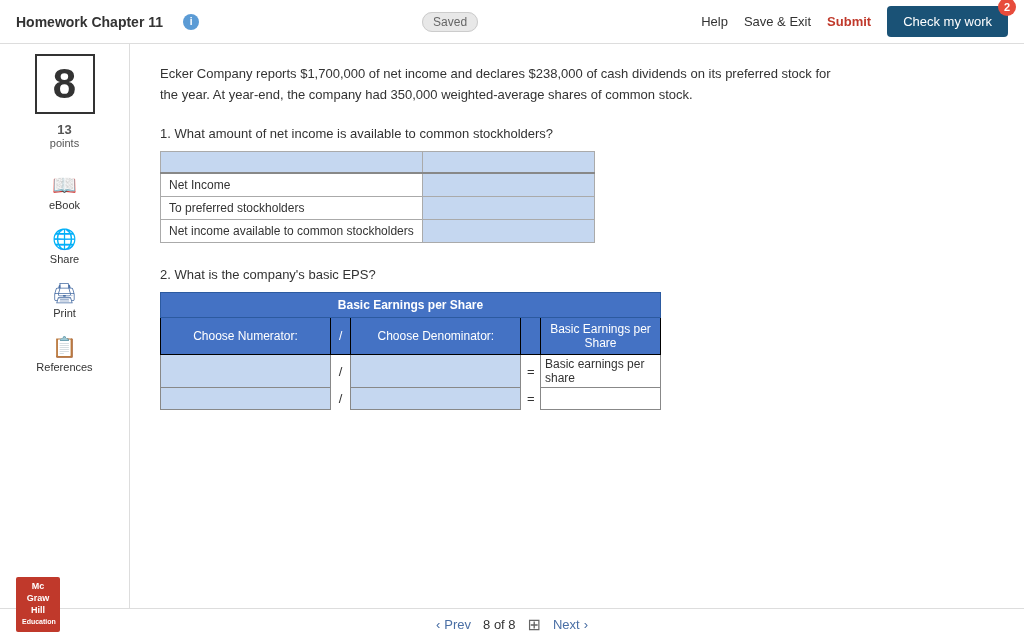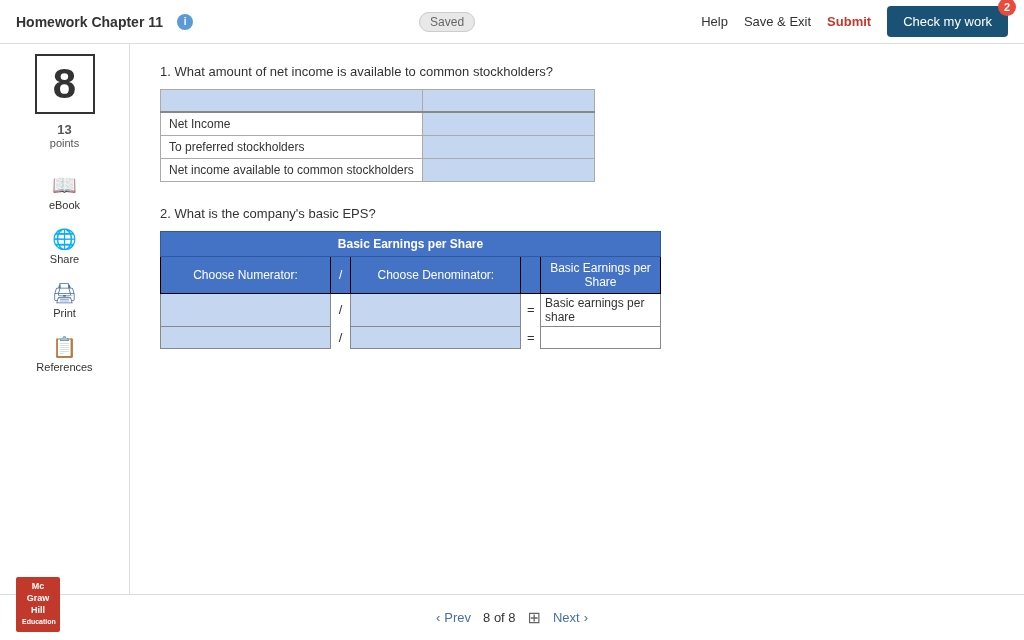--- a/index.html
+++ b/index.html
@@ -4,21 +4,21 @@
   <style>
     * { box-sizing: border-box; margin: 0; padding: 0; }
     body { font-family: Arial, sans-serif; font-size: 13px; background: #fff; color: #333; height: 640px; overflow: hidden; display: flex; flex-direction: column; }
 
     
     .header {
       display: flex; align-items: center; justify-content: space-between;
       padding: 0 16px; height: 44px; border-bottom: 1px solid #ddd;
       background: #fff;
     }
-    .header-left { display: flex; align-items: center; gap: 14px; justify-content: space-between; }
+    .header-left { display: flex; align-items: center; gap: 20px; justify-content: space-between; }
     .header-title { font-size: 14px; font-weight: 600; }
     .info-icon {
       width: 16px; height: 16px; border-radius: 50%; background: #5b9bd5;
       color: #fff; font-size: 10px; display: inline-flex; align-items: center;
       justify-content: center; font-weight: bold; cursor: pointer;
     }
     .saved-badge {
       background: #e8e8e8; border: 1px solid #ccc; border-radius: 12px;
       padding: 2px 10px; font-size: 12px; color: #666;
     }
@@ -116,21 +116,21 @@
     }
     .eps-table .eps-operator {
       text-align: center; padding: 2px 4px; border: none;
       font-size: 13px; background: transparent;
     }
     .eps-table td { font-size: 12px; }
     .eps-row td { vertical-align: middle; }
 
     
     .footer {
-      height: 46px; border-top: 1px solid #ddd; display: flex;
+      height: 32px; border-top: 1px solid #ddd; display: flex;
       align-items: center; justify-content: center; gap: 16px;
       background: #fff;
     }
     .footer-logo {
       position: absolute; left: 16px; bottom: 8px;
       background: #c0392b; color: #fff; font-size: 9px; font-weight: bold;
       padding: 4px 6px; line-height: 1.3; border-radius: 2px;
       width: 44px; text-align: center;
     }
     .footer-nav { display: flex; align-items: center; gap: 12px; }
@@ -183,20 +183,21 @@
       <span class="sidebar-icon">🖨</span>
       <span class="sidebar-label">Print</span>
     </div>
     <div class="sidebar-item">
       <span class="sidebar-icon">📋</span>
       <span class="sidebar-label">References</span>
     </div>
   </div>
 
   <div class="content-area">
+    <p class="problem-text">Ecker Company reports $1,700,000 of net income and declares $238,000 of cash dividends on its preferred stock for the year. At year-end, the company had 350,000 weighted-average shares of common stock.</p>
 
     <p class="question-label">
       <span>1.</span>
       <span>What amount of net income is available to common stockholders?</span>
     </p>
 
     <table class="input-table">
       <thead>
         <tr class="header-row">
           <td class="label-cell" style="background:#c5d7f0;"></td>

